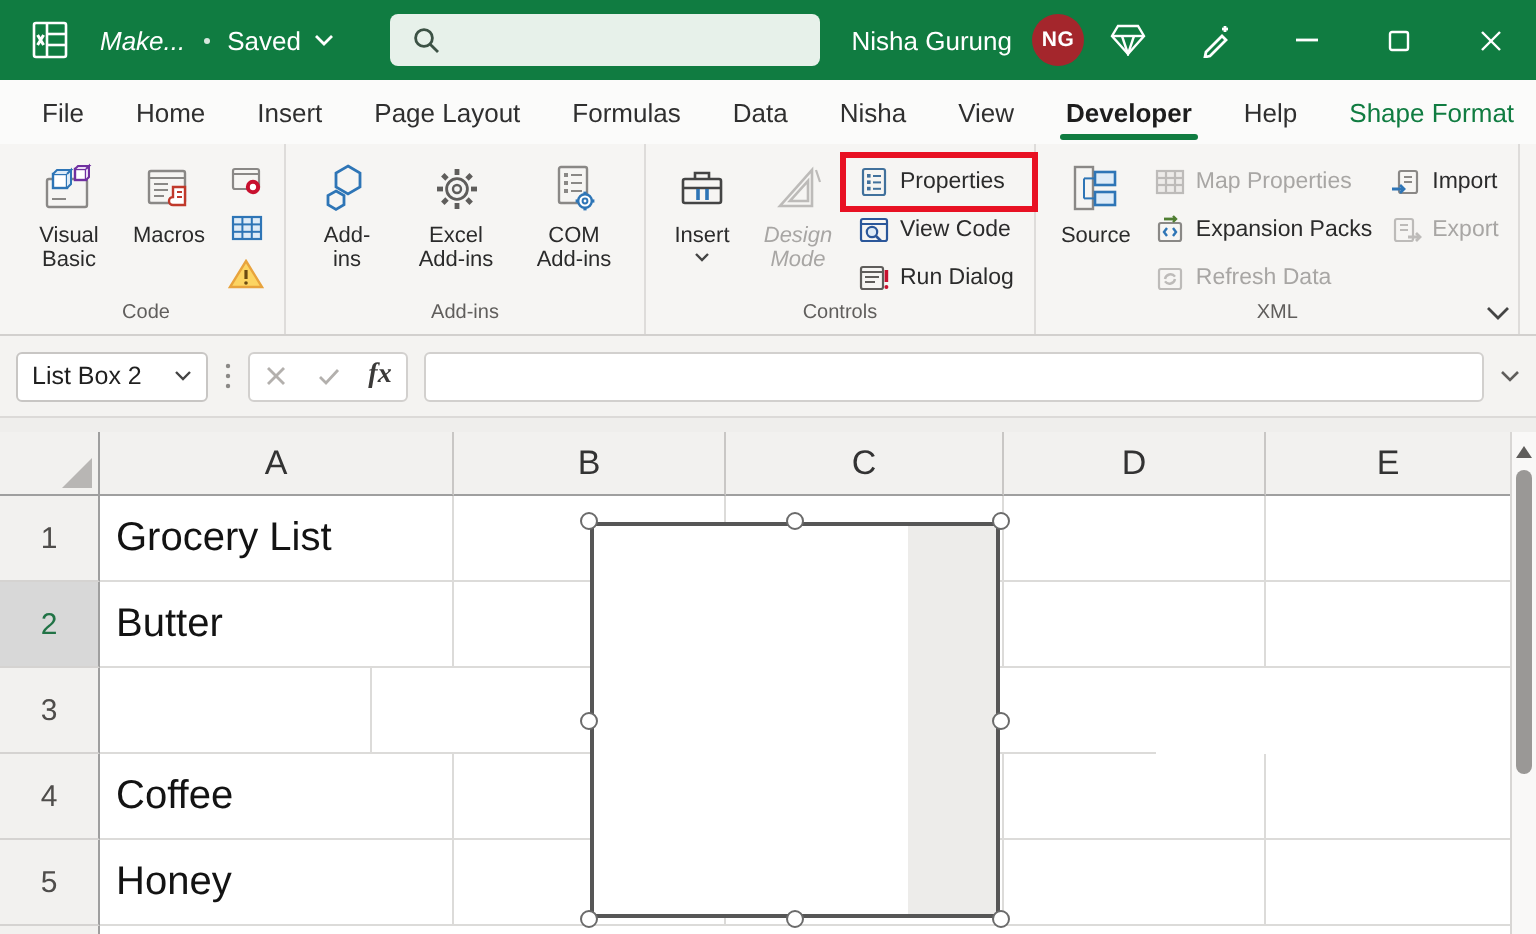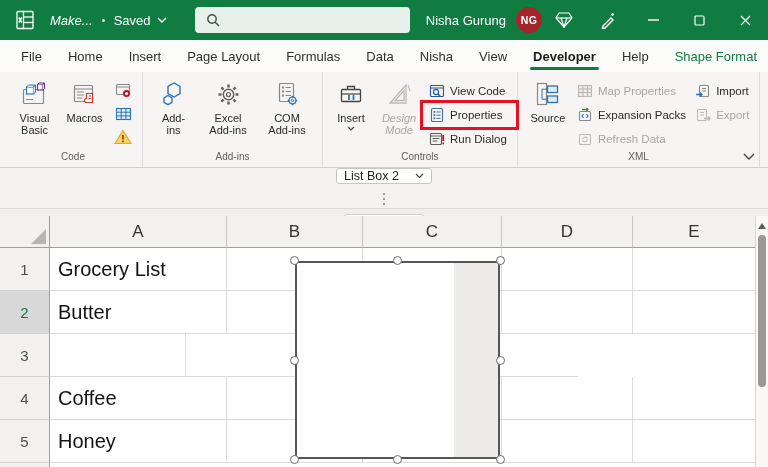--- a/index.html
+++ b/index.html
@@ -38,21 +38,21 @@
   .big-btn .bicon { height:30px; display:flex; align-items:center; justify-content:center; margin-bottom:3px; }
   .big-btn.disabled { color:#A8A6A4;font-style:italic; }
   .small-col { display:flex; flex-direction:column; gap:8px; padding-top:5px; width:24px; align-items:center; }
   .srow-col { display:flex; flex-direction:column; gap:6px; padding-top:5px; }
   .srow { display:flex; align-items:center; gap:5px; height:18px; font-size:11.5px; color:#2b2b2b; position:relative; padding:0 3px; white-space:nowrap; }
   .srow.disabled { color:#A8A6A4; }
   .red-box { position:absolute; left:-6px; top:-6px; right:-9px; bottom:-6px; border:3px solid #E81123; pointer-events:none; }
   .collapse-chevron { position:absolute; right:13px; bottom:7px; }
 
   
-  .formula-row { height:40px; background:#F4F3F1; display:flex; align-items:center; padding:0 8px; gap:8px;flex-direction:column; }
+  .formula-row { height:40px; background:#F4F3F1; display:flex; align-items:center; padding:0 8px; gap:8px; }
   .name-box { width:96px; height:25px; background:#fff; border:1px solid #C8C6C4; border-radius:3px; display:flex; align-items:center; padding:0 7px; font-size:12.5px; color:#1f1f1f; }
   .name-box .nb-chev { margin-left:auto; }
   .fx-group { height:25px; background:#fff; border:1px solid #D2D0CE; border-radius:3px; display:flex; align-items:flex-end; }
   .fx-cell { width:26px; display:flex; align-items:center; justify-content:center; height:100%; }
   .fx-label { font-family:"Liberation Serif", serif; font-style:italic; font-weight:700; color:#3b3a39; font-size:14px; }
   .formula-input { flex:1; height:25px; background:#fff; border:1px solid #D2D0CE; border-radius:3px; outline:none; font-family:inherit; font-size:13px; padding:0 6px; }
   .gap-strip { height:8px; background:#EFEEEC; border-top:1px solid #DCDAD8; }
 
   
   .sheet { position:relative; height:251px; background:#fff; }
@@ -318,44 +318,44 @@
               <polygon points="20,4 20,22 4,22"></polygon>
               <polygon points="18,9.5 18,19.5 9,19.5"></polygon>
               <line x1="22" y1="4" x2="24" y2="10" stroke-width="1.1"></line>
             </svg>
           </span>
           <span>Design</span>
           <span>Mode</span>
         </div>
         <div class="srow-col">
           <div class="srow">
-            <span>
-              <svg width="16" height="16" viewBox="0 0 16 16" fill="none">
-                <rect x="1.5" y="2.5" width="13" height="11" rx="1" stroke="#2B579A" stroke-width="1.1"></rect>
-                <line x1="1.5" y1="5" x2="14.5" y2="5" stroke="#2B579A"></line>
-                <circle cx="7" cy="9" r="2.6" stroke="#2B579A" stroke-width="1.1" fill="#DEEBF7"></circle>
-                <line x1="9" y1="11" x2="11.5" y2="13.5" stroke="#2B579A" stroke-width="1.3"></line>
-              </svg>
-            </span>
-            <span>View Code</span>
-          </div>
-          <div class="srow">
             <span class="red-box"></span>
             <span>
               <svg width="16" height="16" viewBox="0 0 16 16" fill="none">
                 <rect x="2.5" y="1.5" width="11" height="13" rx="1" stroke="#41719C" stroke-width="1.1"></rect>
                 <rect x="4.5" y="4" width="1.8" height="1.8" fill="#41719C"></rect>
                   <line x1="7.5" y1="5" x2="11.5" y2="5" stroke="#41719C"></line>
                 <rect x="4.5" y="7.2" width="1.8" height="1.8" fill="#41719C"></rect>
                   <line x1="7.5" y1="8.2" x2="11.5" y2="8.2" stroke="#41719C"></line>
                 <rect x="4.5" y="10.4" width="1.8" height="1.8" fill="#41719C"></rect>
                   <line x1="7.5" y1="11.4" x2="11.5" y2="11.4" stroke="#41719C"></line>
               </svg>
             </span>
             <span>Properties</span>
+          </div>
+          <div class="srow">
+            <span>
+              <svg width="16" height="16" viewBox="0 0 16 16" fill="none">
+                <rect x="1.5" y="2.5" width="13" height="11" rx="1" stroke="#2B579A" stroke-width="1.1"></rect>
+                <line x1="1.5" y1="5" x2="14.5" y2="5" stroke="#2B579A"></line>
+                <circle cx="7" cy="9" r="2.6" stroke="#2B579A" stroke-width="1.1" fill="#DEEBF7"></circle>
+                <line x1="9" y1="11" x2="11.5" y2="13.5" stroke="#2B579A" stroke-width="1.3"></line>
+              </svg>
+            </span>
+            <span>View Code</span>
           </div>
           <div class="srow">
             <span>
               <svg width="16" height="16" viewBox="0 0 16 16" fill="none">
                 <rect x="1.5" y="2.5" width="11" height="11" rx="1" stroke="#5F5D5B" stroke-width="1.1"></rect>
                 <line x1="1.5" y1="5" x2="12.5" y2="5" stroke="#5F5D5B"></line>
                 <line x1="3.5" y1="7.5" x2="10.5" y2="7.5" stroke="#5F5D5B"></line>
                 <line x1="3.5" y1="10" x2="8.5" y2="10" stroke="#5F5D5B"></line>
                 <line x1="14.2" y1="4" x2="14.2" y2="10" stroke="#C8102E" stroke-width="1.8"></line>
                 <circle cx="14.2" cy="12.5" r="1" fill="#C8102E"></circle>

